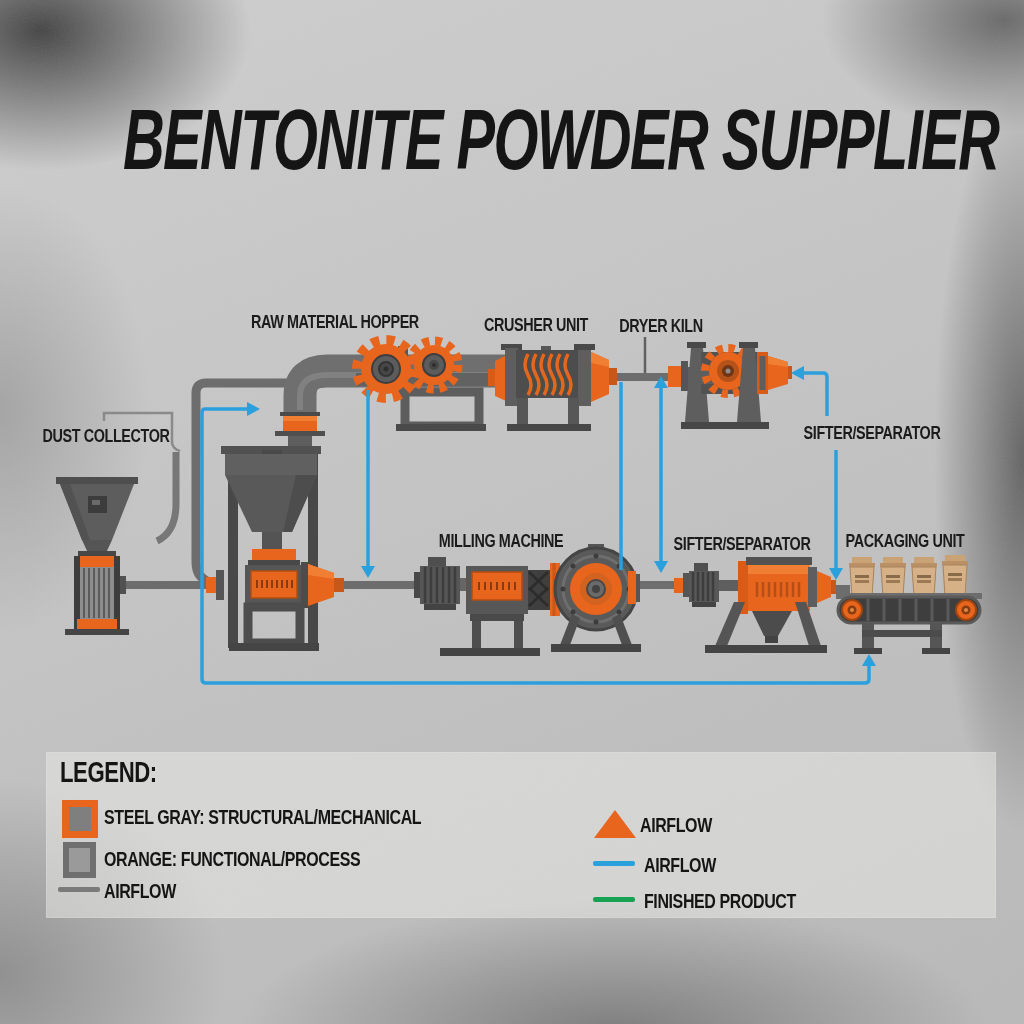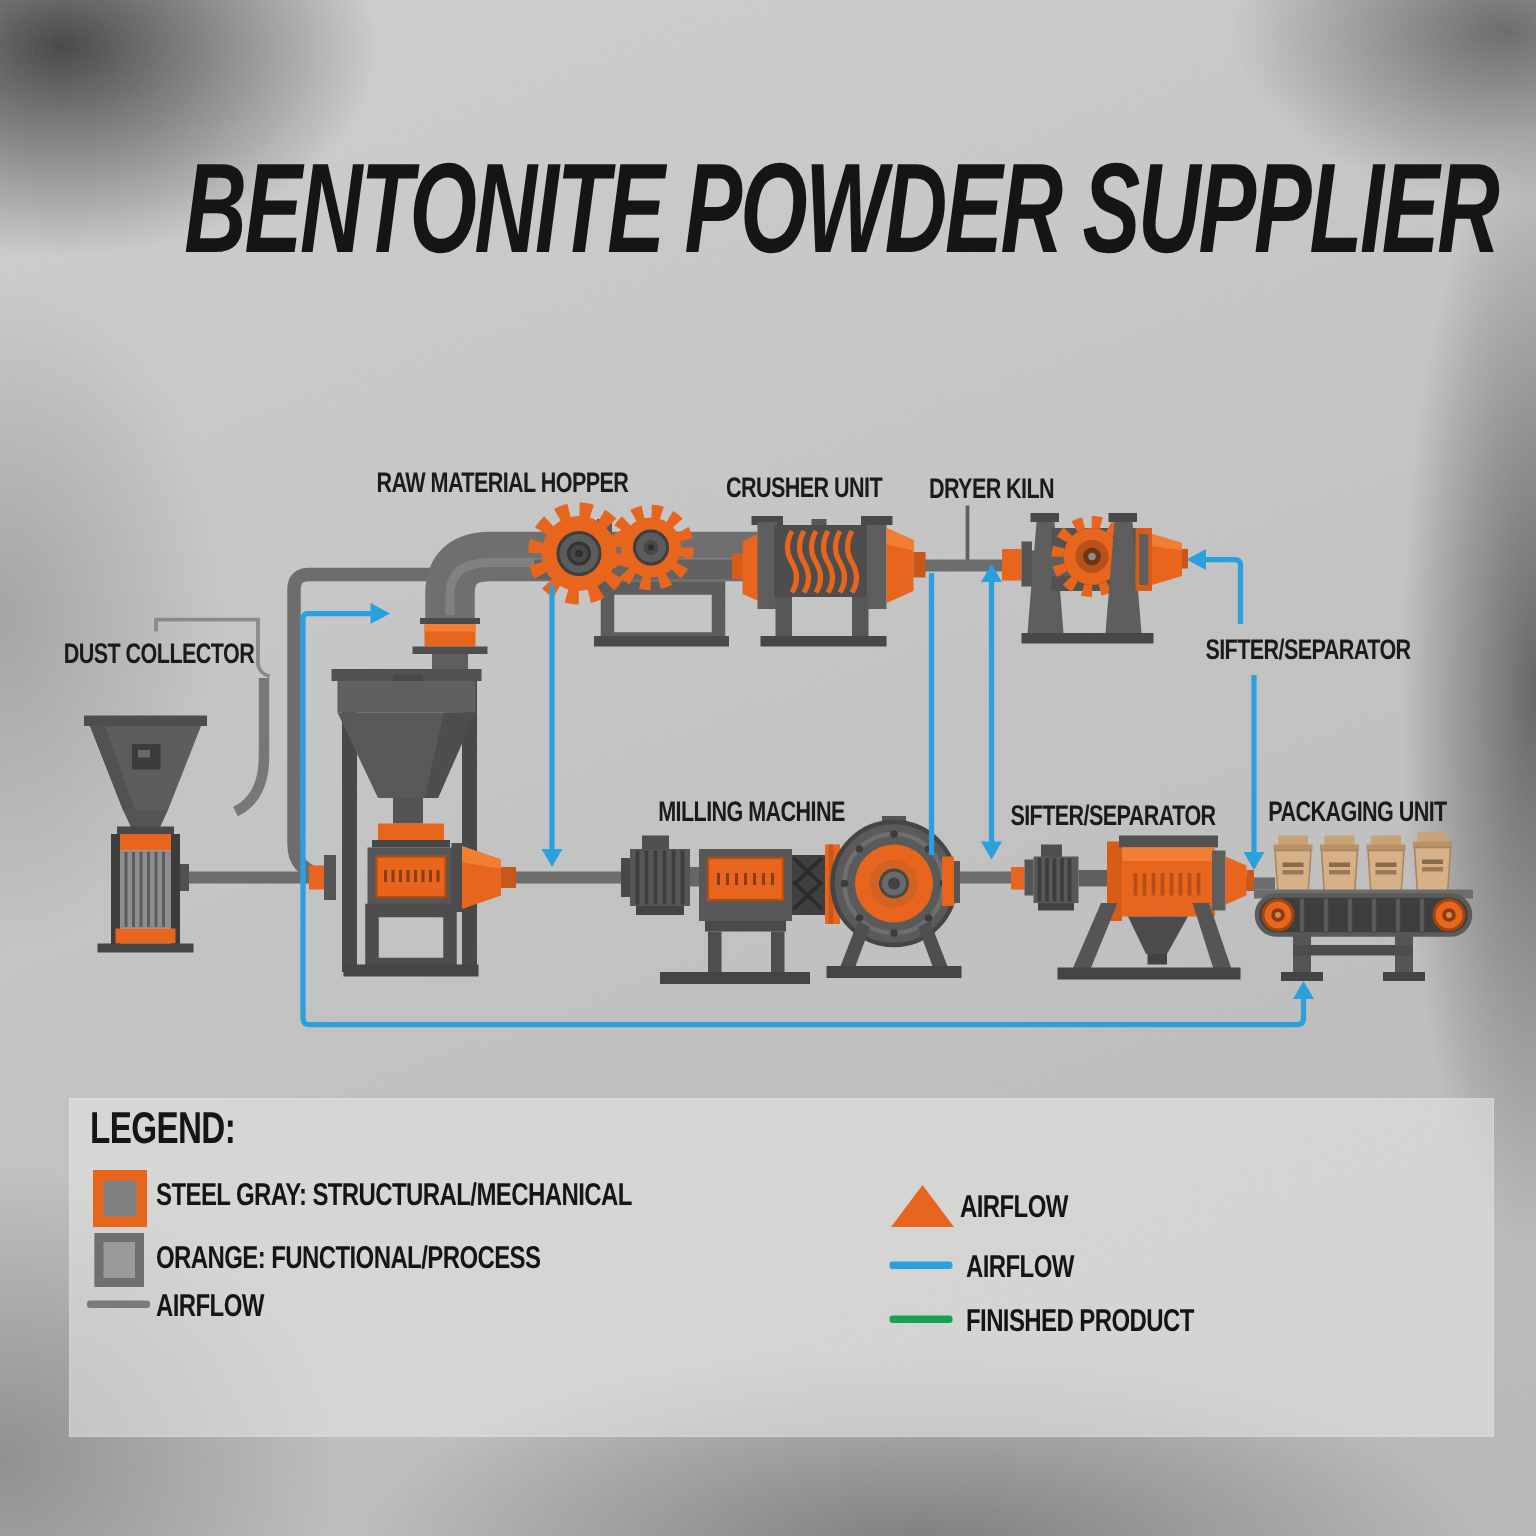--- a/index.html
+++ b/index.html
@@ -23,21 +23,21 @@
     transform:scale(.76,1.12);transform-origin:50% 50%;
   }
   .diagram{position:absolute;inset:0;}
   .diagram svg{position:absolute;left:0;top:0;}
   .mlabel{
     position:absolute;text-align:center;font-weight:700;color:#1b1b1b;
     font-size:18px;letter-spacing:-.5px;white-space:nowrap;
     transform:scale(.8,1.05);transform-origin:50% 50%;
   }
   .legend{
-    position:absolute;left:46px;top:732px;width:950px;height:226px;
+    position:absolute;left:46px;top:752px;width:950px;height:166px;
     background:rgba(232,232,230,.55);box-shadow:0 0 0 1px rgba(255,255,255,.12) inset;
   }
   .legend-title{
     position:absolute;left:14px;top:5px;font-size:27px;font-weight:700;color:#151515;
     letter-spacing:-.5px;transform:scale(.82,1.1);transform-origin:0 50%;
   }
   .lg-item-label{
     position:absolute;font-size:20px;font-weight:700;color:#151515;
     letter-spacing:-.5px;white-space:nowrap;transform:scale(.8,1.05);transform-origin:0 50%;
   }

